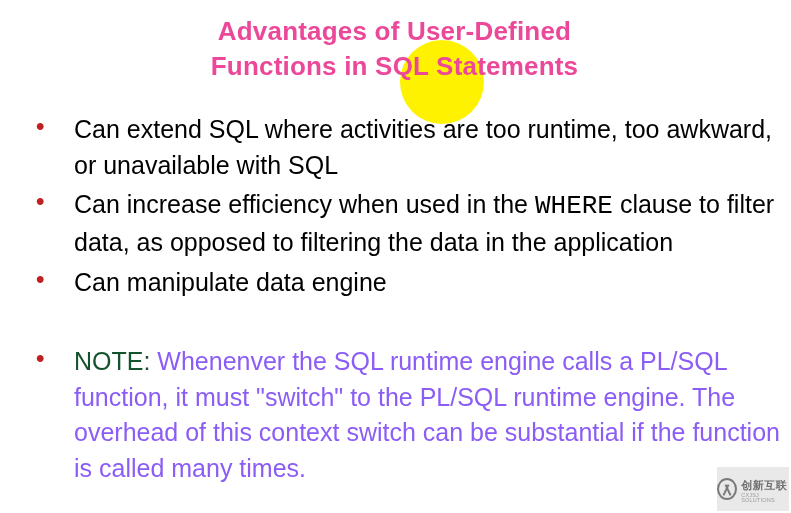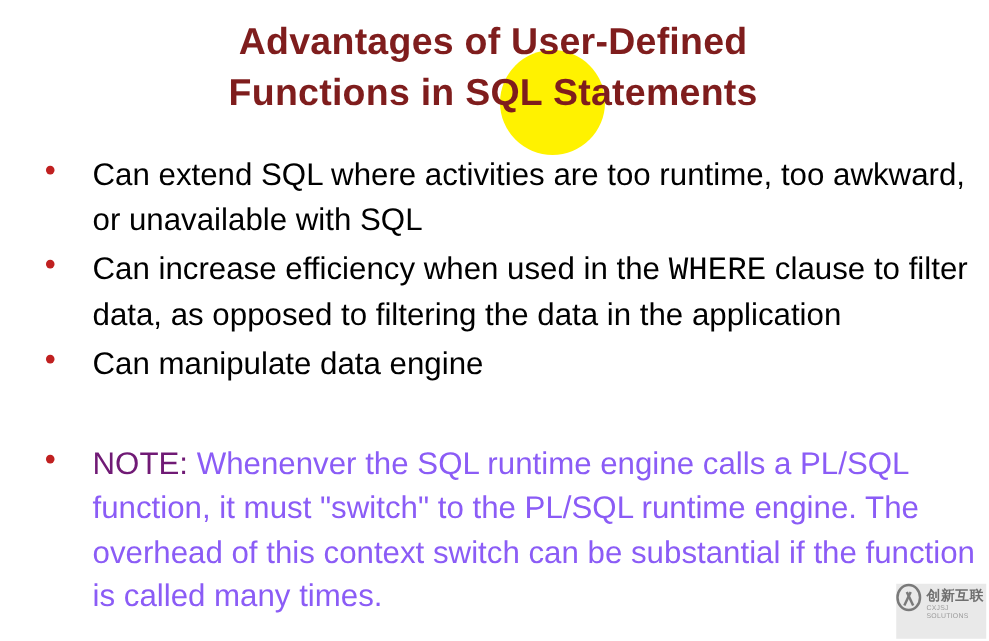--- a/index.html
+++ b/index.html
@@ -28,23 +28,23 @@
       width: 84px;
       height: 84px;
       background: #fff200;
       border-radius: 50%;
       top: 26px;
       left: 392px;
       z-index: 0;
     }
     .title {
       position: relative;
-      font-size: 30px;
+      font-size: 26px;
       font-weight: 700;
-      color: #7f1d1d;
+      color: #ec4899;
       line-height: 1.35;
       z-index: 1;
       letter-spacing: 0.2px;
     }
     .bullets {
       list-style: none;
       padding-left: 28px;
     }
     .bullets li {
       position: relative;
@@ -62,30 +62,31 @@
       color: #c02020;
       font-size: 24px;
       line-height: 1;
       font-weight: 700;
     }
     .code {
       font-family: "Courier New", Courier, monospace;
       font-size: 26px;
     }
     .gap { height: 40px; }
-    .note-prefix { color: #701a75; }
+    .note-prefix { color: #14532d; }
     .note-body { color: #8b5cf6; }
     .watermark {
       position: absolute;
       right: 2px;
       bottom: 2px;
       width: 72px;
       height: 44px;
       background: #e9e9e9;
       display: flex;
+      align-items: center;
       justify-content: center;
       gap: 4px;
     }
     .wm-logo {
       width: 22px;
       height: 22px;
       border: 2px solid #7a7a7a;
       border-radius: 50%;
       position: relative;
     }

